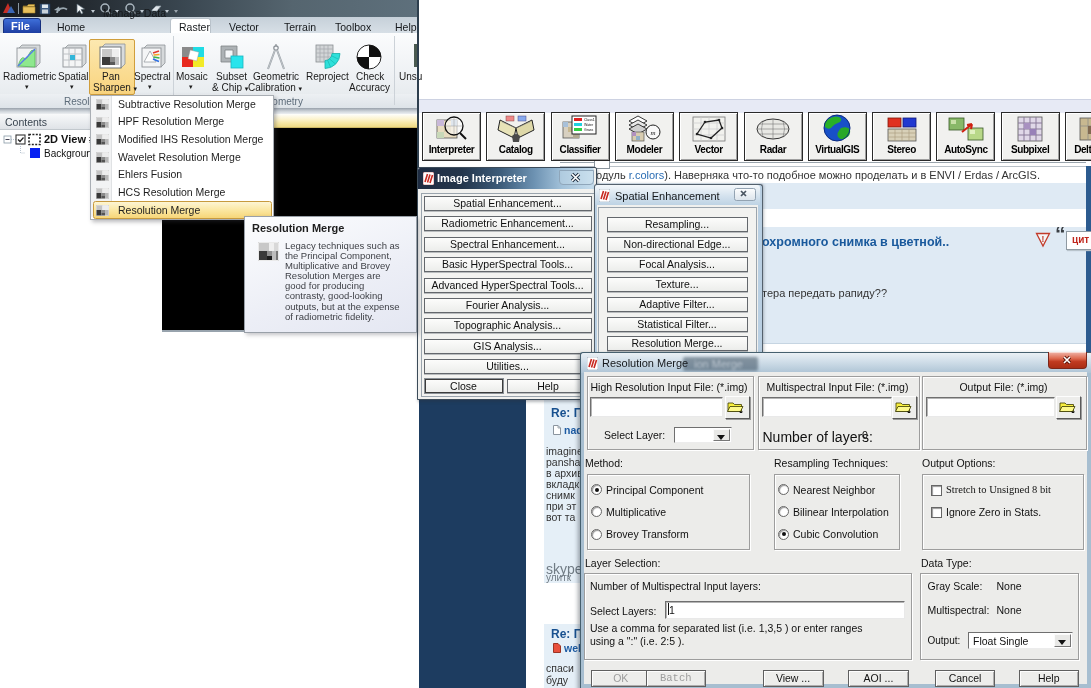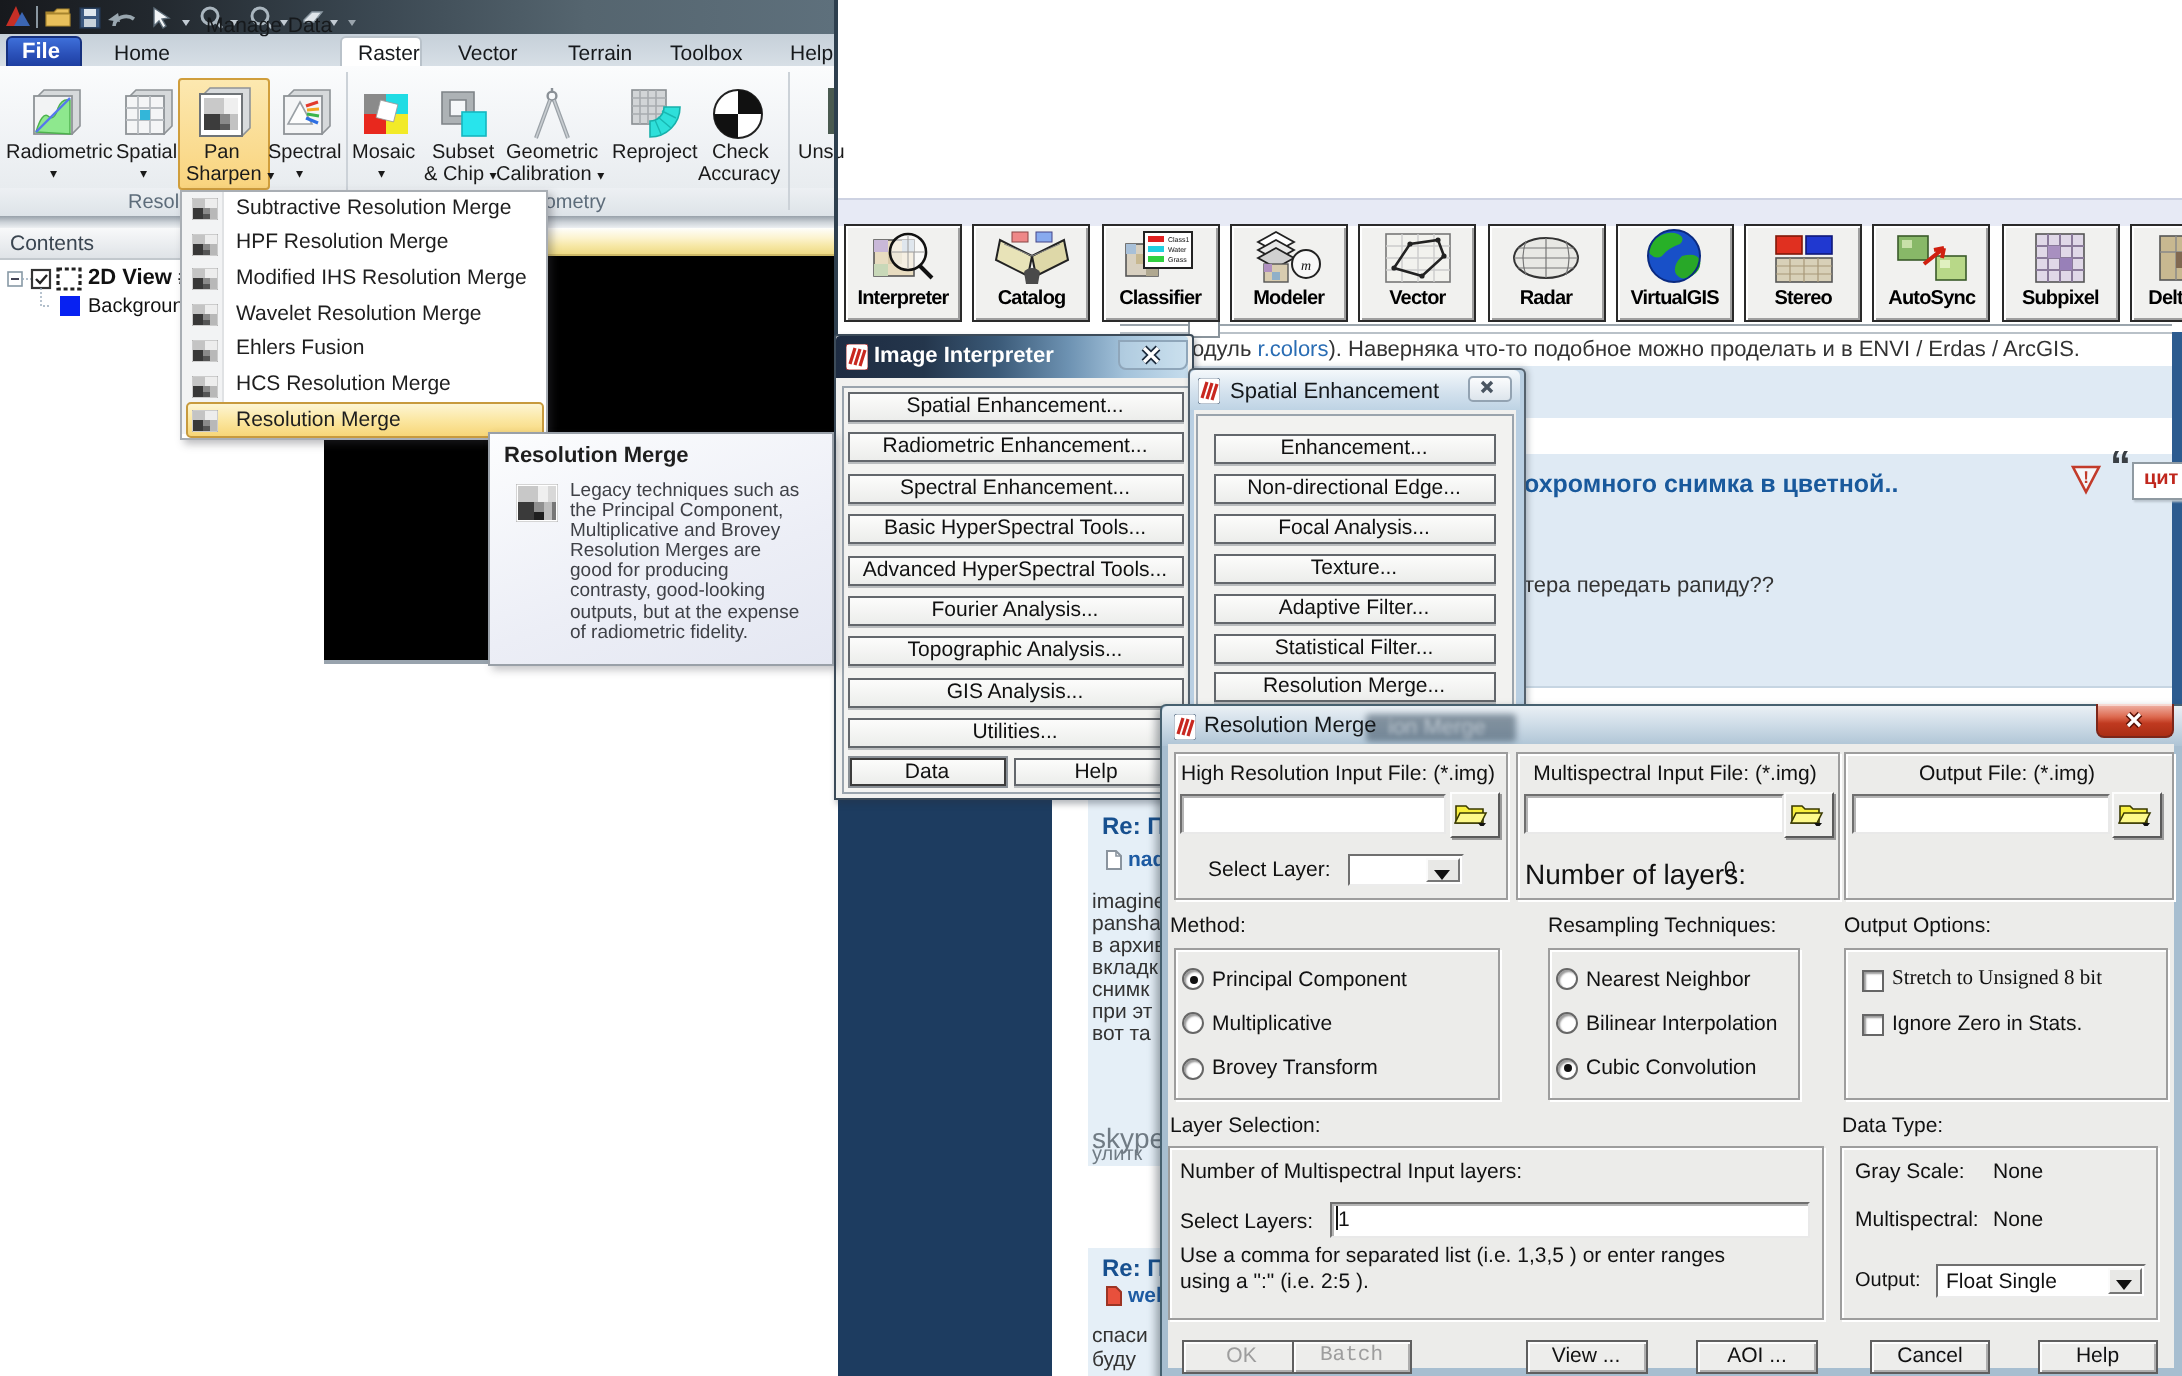--- a/index.html
+++ b/index.html
@@ -401,40 +401,40 @@
   <div class="abs" style="left:420.5px;top:192.5px;width:172px;height:202px;background:#f3f3f1;border:1px solid #9aa4ad;"></div>
   <div class="fb" style="left:423.5px;top:196.1px;width:166px;">Spatial Enhancement...</div>
   <div class="fb" style="left:423.5px;top:216.4px;width:166px;">Radiometric Enhancement...</div>
   <div class="fb" style="left:423.5px;top:236.8px;width:166px;">Spectral Enhancement...</div>
   <div class="fb" style="left:423.5px;top:257.1px;width:166px;">Basic HyperSpectral Tools...</div>
   <div class="fb" style="left:423.5px;top:277.5px;width:166px;">Advanced HyperSpectral Tools...</div>
   <div class="fb" style="left:423.5px;top:297.8px;width:166px;">Fourier Analysis...</div>
   <div class="fb" style="left:423.5px;top:318.2px;width:166px;">Topographic Analysis...</div>
   <div class="fb" style="left:423.5px;top:338.5px;width:166px;">GIS Analysis...</div>
   <div class="fb" style="left:423.5px;top:358.9px;width:166px;">Utilities...</div>
-  <div class="fb" style="left:424.5px;top:379.3px;width:76px;height:12px;line-height:12px;border:1.5px solid #3c3c3c;box-shadow:0 0 0 1px #8a9096;">Data</div>
+  <div class="fb" style="left:424.5px;top:379.3px;width:76px;height:12px;line-height:12px;border:1.5px solid #3c3c3c;box-shadow:0 0 0 1px #8a9096;">Close</div>
   <div class="fb" style="left:507px;top:379.3px;width:80px;height:12px;line-height:12px;">Help</div>
 </div>
 
 <div id="sewin">
   <div class="abs" style="left:593.5px;top:184px;width:167px;height:168px;background:#b9cfe2;border:1px solid #54616d;border-bottom:none;border-radius:3px 3px 0 0;box-shadow:1px 0 3px rgba(40,50,60,0.3);"></div>
   <div class="abs" style="left:594.5px;top:185px;width:165px;height:20px;background:linear-gradient(#f4f8fb,#d4e2ee 55%,#bed3e4);border-radius:3px 3px 0 0;"></div>
   <svg class="abs" style="left:599px;top:189px;" width="11" height="13" viewBox="0 0 11 13">
         <rect x="0" y="0" width="11" height="13" rx="1.5" fill="#fff" stroke="#7a8ca0" stroke-width="0.5"></rect>
         <path d="M2 10 L4.5 2 M4.5 10.5 L7 2.5 M7 11 L9.5 3" stroke="#c82820" stroke-width="1.6"></path>
       </svg>
   <div class="lbl" style="left:615px;top:190px;font-size:11px;color:#15181b;">Spatial Enhancement</div>
   <div class="abs" style="left:733.5px;top:187.5px;width:20px;height:11px;background:linear-gradient(#fbfcfd,#dde5ec);border:1px solid #93a3b2;border-radius:2.5px;"></div>
   <svg class="abs" style="left:740px;top:189.5px;" width="7" height="7" viewBox="0 0 7 7">
         <path d="M1 1 L6 6 M6 1 L1 6" stroke="#4a5561" stroke-width="1.7"></path>
       </svg>
 
   <div class="abs" style="left:596.5px;top:205px;width:161px;height:147px;background:#f0f0ee;"></div>
   <div class="abs" style="left:598px;top:207px;width:157px;height:145px;background:#f2f2f0;border:1px solid #9aa4ad;border-bottom:none;"></div>
-  <div class="fb" style="left:606.5px;top:217px;width:139px;">Enhancement...</div>
+  <div class="fb" style="left:606.5px;top:217px;width:139px;">Resampling...</div>
   <div class="fb" style="left:606.5px;top:236.9px;width:139px;">Non-directional Edge...</div>
   <div class="fb" style="left:606.5px;top:256.8px;width:139px;">Focal Analysis...</div>
   <div class="fb" style="left:606.5px;top:276.7px;width:139px;">Texture...</div>
   <div class="fb" style="left:606.5px;top:296.6px;width:139px;">Adaptive Filter...</div>
   <div class="fb" style="left:606.5px;top:316.5px;width:139px;">Statistical Filter...</div>
   <div class="fb" style="left:606.5px;top:336.4px;width:139px;">Resolution Merge...</div>
 </div>
 
 <div id="menulayer">
 

